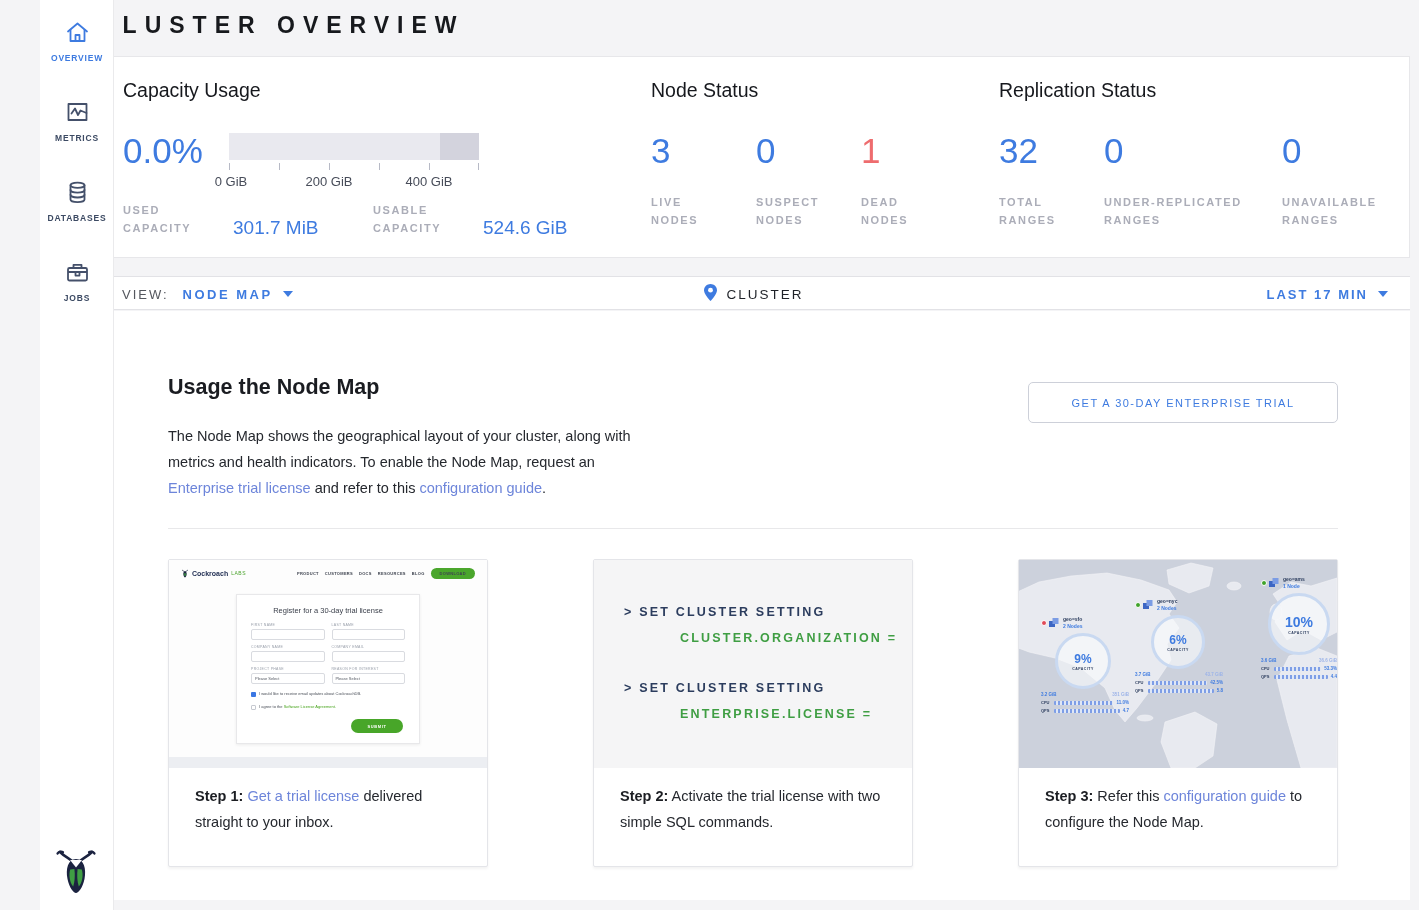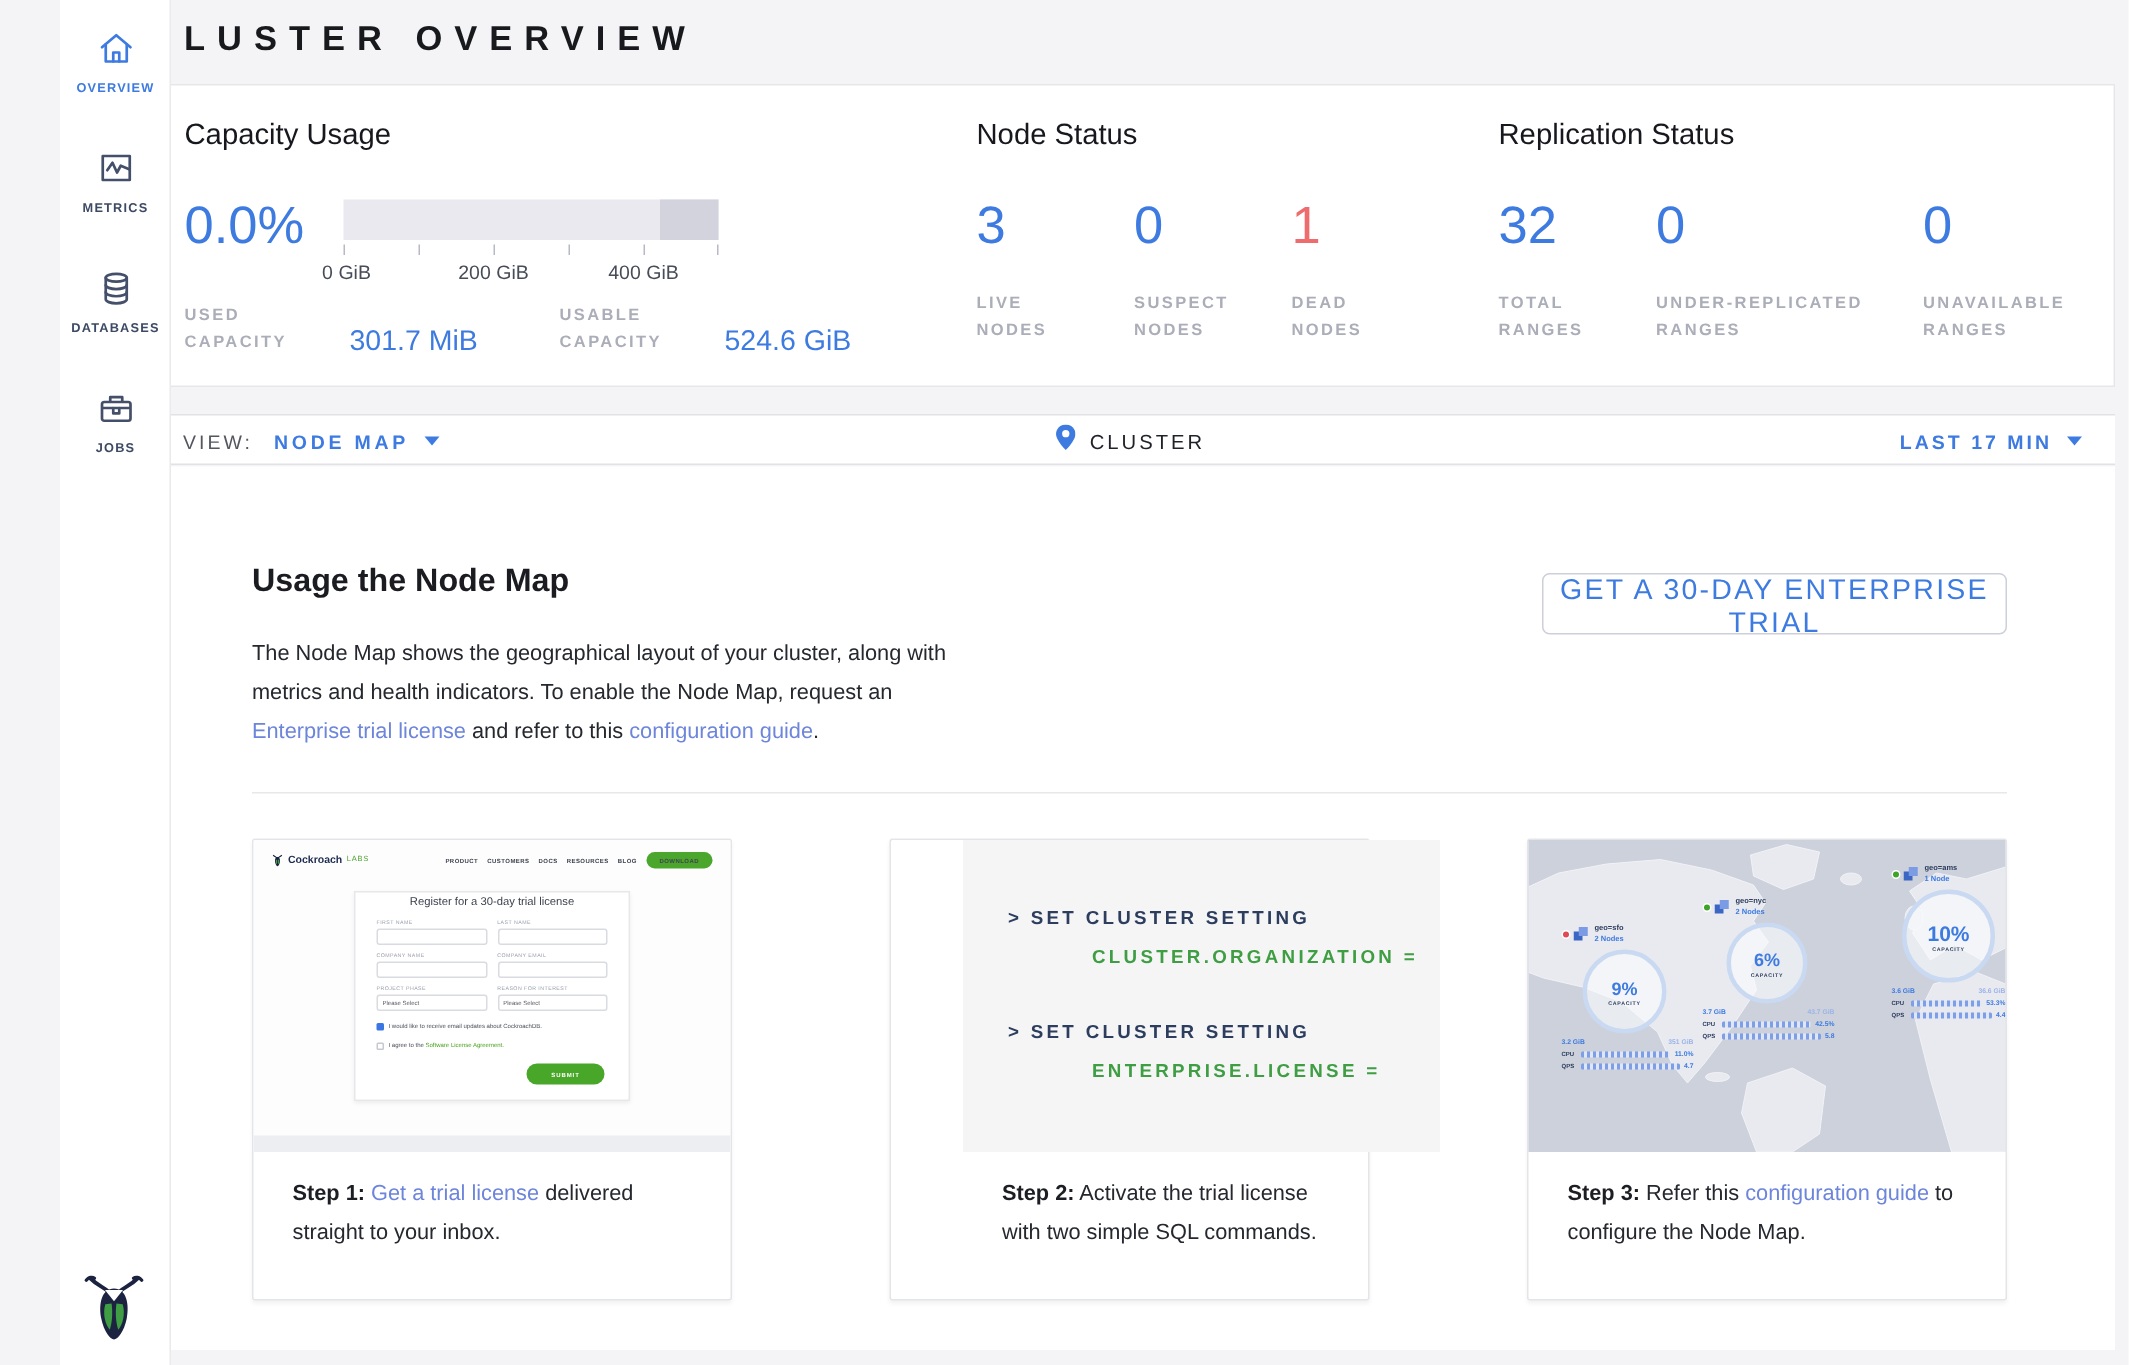--- a/index.html
+++ b/index.html
@@ -56,37 +56,37 @@
   .caret { width:0; height:0; border-left:5px solid transparent; border-right:5px solid transparent; border-top:6px solid #3e7be0; margin-left:10px; }
   .view-center { position:absolute; left:0; right:0; top:0; height:34px; display:flex; align-items:center; justify-content:center; gap:9px; }
   .crumb { font-size:13.5px; letter-spacing:2px; color:#1f2228; font-weight:500; }
   .view-right { position:absolute; right:22px; top:0; height:34px; display:flex; align-items:center; cursor:pointer; }
   .time-value { font-size:13px; letter-spacing:2px; color:#3e7be0; font-weight:bold; }
   
   .main-section { position:absolute; left:98px; top:311px; width:1312px; height:589px; background:#fff; }
   .nm-heading { position:absolute; left:70px; top:64px; font-size:21.5px; font-weight:600; color:#1a1c21; }
   .nm-desc { position:absolute; left:70px; top:112px; width:468px; font-size:14.5px; line-height:26px; color:#25282e; }
   .link { color:#6d85da; text-decoration:none; cursor:pointer; }
-  .trial-btn { position:absolute; left:930px; top:71px; width:310px; height:41px; background:#fff; border:1px solid #cdd0d9; border-radius:5px; color:#3e7be0; font-size:19px; letter-spacing:1.5px; font-family:"Liberation Sans",sans-serif; cursor:pointer; }
+  .trial-btn { position:absolute; left:930px; top:71px; width:310px; height:41px; background:#fff; border:1px solid #cdd0d9; border-radius:5px; color:#3e7be0; font-size:11px; letter-spacing:1.5px; font-family:"Liberation Sans",sans-serif; cursor:pointer; }
   .divider { position:absolute; left:70px; top:217px; width:1170px; border-top:1px solid #e8e8ea; }
   .step-card { position:absolute; top:248px; width:320px; height:308px; background:#fff; border:1px solid #e4e5e9; border-radius:2px; box-shadow:0 2px 3px rgba(0,0,0,0.05); }
-  .card-1{left:70px;} .card-2{left:495px;padding-left:48px;} .card-3{left:920px;}
+  .card-1{left:70px;} .card-2{left:495px;} .card-3{left:920px;}
   .card-media { position:relative; width:318px; height:208px; overflow:hidden; }
   .card-caption { padding:15px 26px 0; font-size:14.5px; line-height:26px; color:#25282e; }
   .card-caption b { color:#1c1e23; }
   
   .mini-site { width:100%; height:100%; background:#fdfdfd; position:relative; }
   .mini-header { height:26px; display:flex; align-items:center; justify-content:space-between; padding:0 12px; }
   .mini-brand { display:flex; align-items:center; gap:3px; }
   .mini-brand .b1 { font-size:7px; font-weight:bold; color:#1d2b50; }
   .mini-brand .b2 { font-size:5px; color:#4aa32c; letter-spacing:0.5px; }
   .mini-nav { display:flex; align-items:center; gap:6px; }
   .mini-nav span { font-size:4px; font-weight:bold; color:#3f4450; letter-spacing:0.3px; }
   .mini-dl { background:#4aa62c; border-radius:7px; padding:3px 9px; color:#fff; font-size:4px; font-weight:bold; letter-spacing:0.4px; }
-  .mini-form { width:184px; margin:8px auto 0; background:#fff; border:1px solid #e8e8ea; box-shadow:0 1px 3px rgba(0,0,0,0.07); padding:1px 14px 10px; }
+  .mini-form { width:184px; margin:8px auto 0; background:#fff; border:1px solid #e8e8ea; box-shadow:0 1px 3px rgba(0,0,0,0.07); padding:11px 14px 10px; }
   .mini-form-title { font-size:7.5px; color:#3a3f4a; text-align:center; margin-bottom:8px; }
   .mini-grid { display:grid; grid-template-columns:1fr 1fr; column-gap:7px; row-gap:5px; }
   .mini-field .fl { font-size:3.5px; color:#9aa0ab; letter-spacing:0.3px; }
   .mini-input { margin-top:2px; height:11px; border:1px solid #d9dbe0; border-radius:2px; background:#fff; font-size:4px; color:#555a63; display:flex; align-items:center; padding-left:3px; }
   .mini-check { display:flex; align-items:flex-start; gap:3px; margin-top:7px; }
   .mini-box { width:5px; height:5px; border-radius:1px; flex:none; margin-top:0.5px; }
   .mini-box.checked { background:#3b77e3; }
   .mini-box.empty { border:1px solid #c6c9d0; background:#fff; }
   .mini-check .ct { font-size:4px; color:#4a4f58; line-height:6px; }
   .mini-check .ct .grn { color:#48a41d; }

